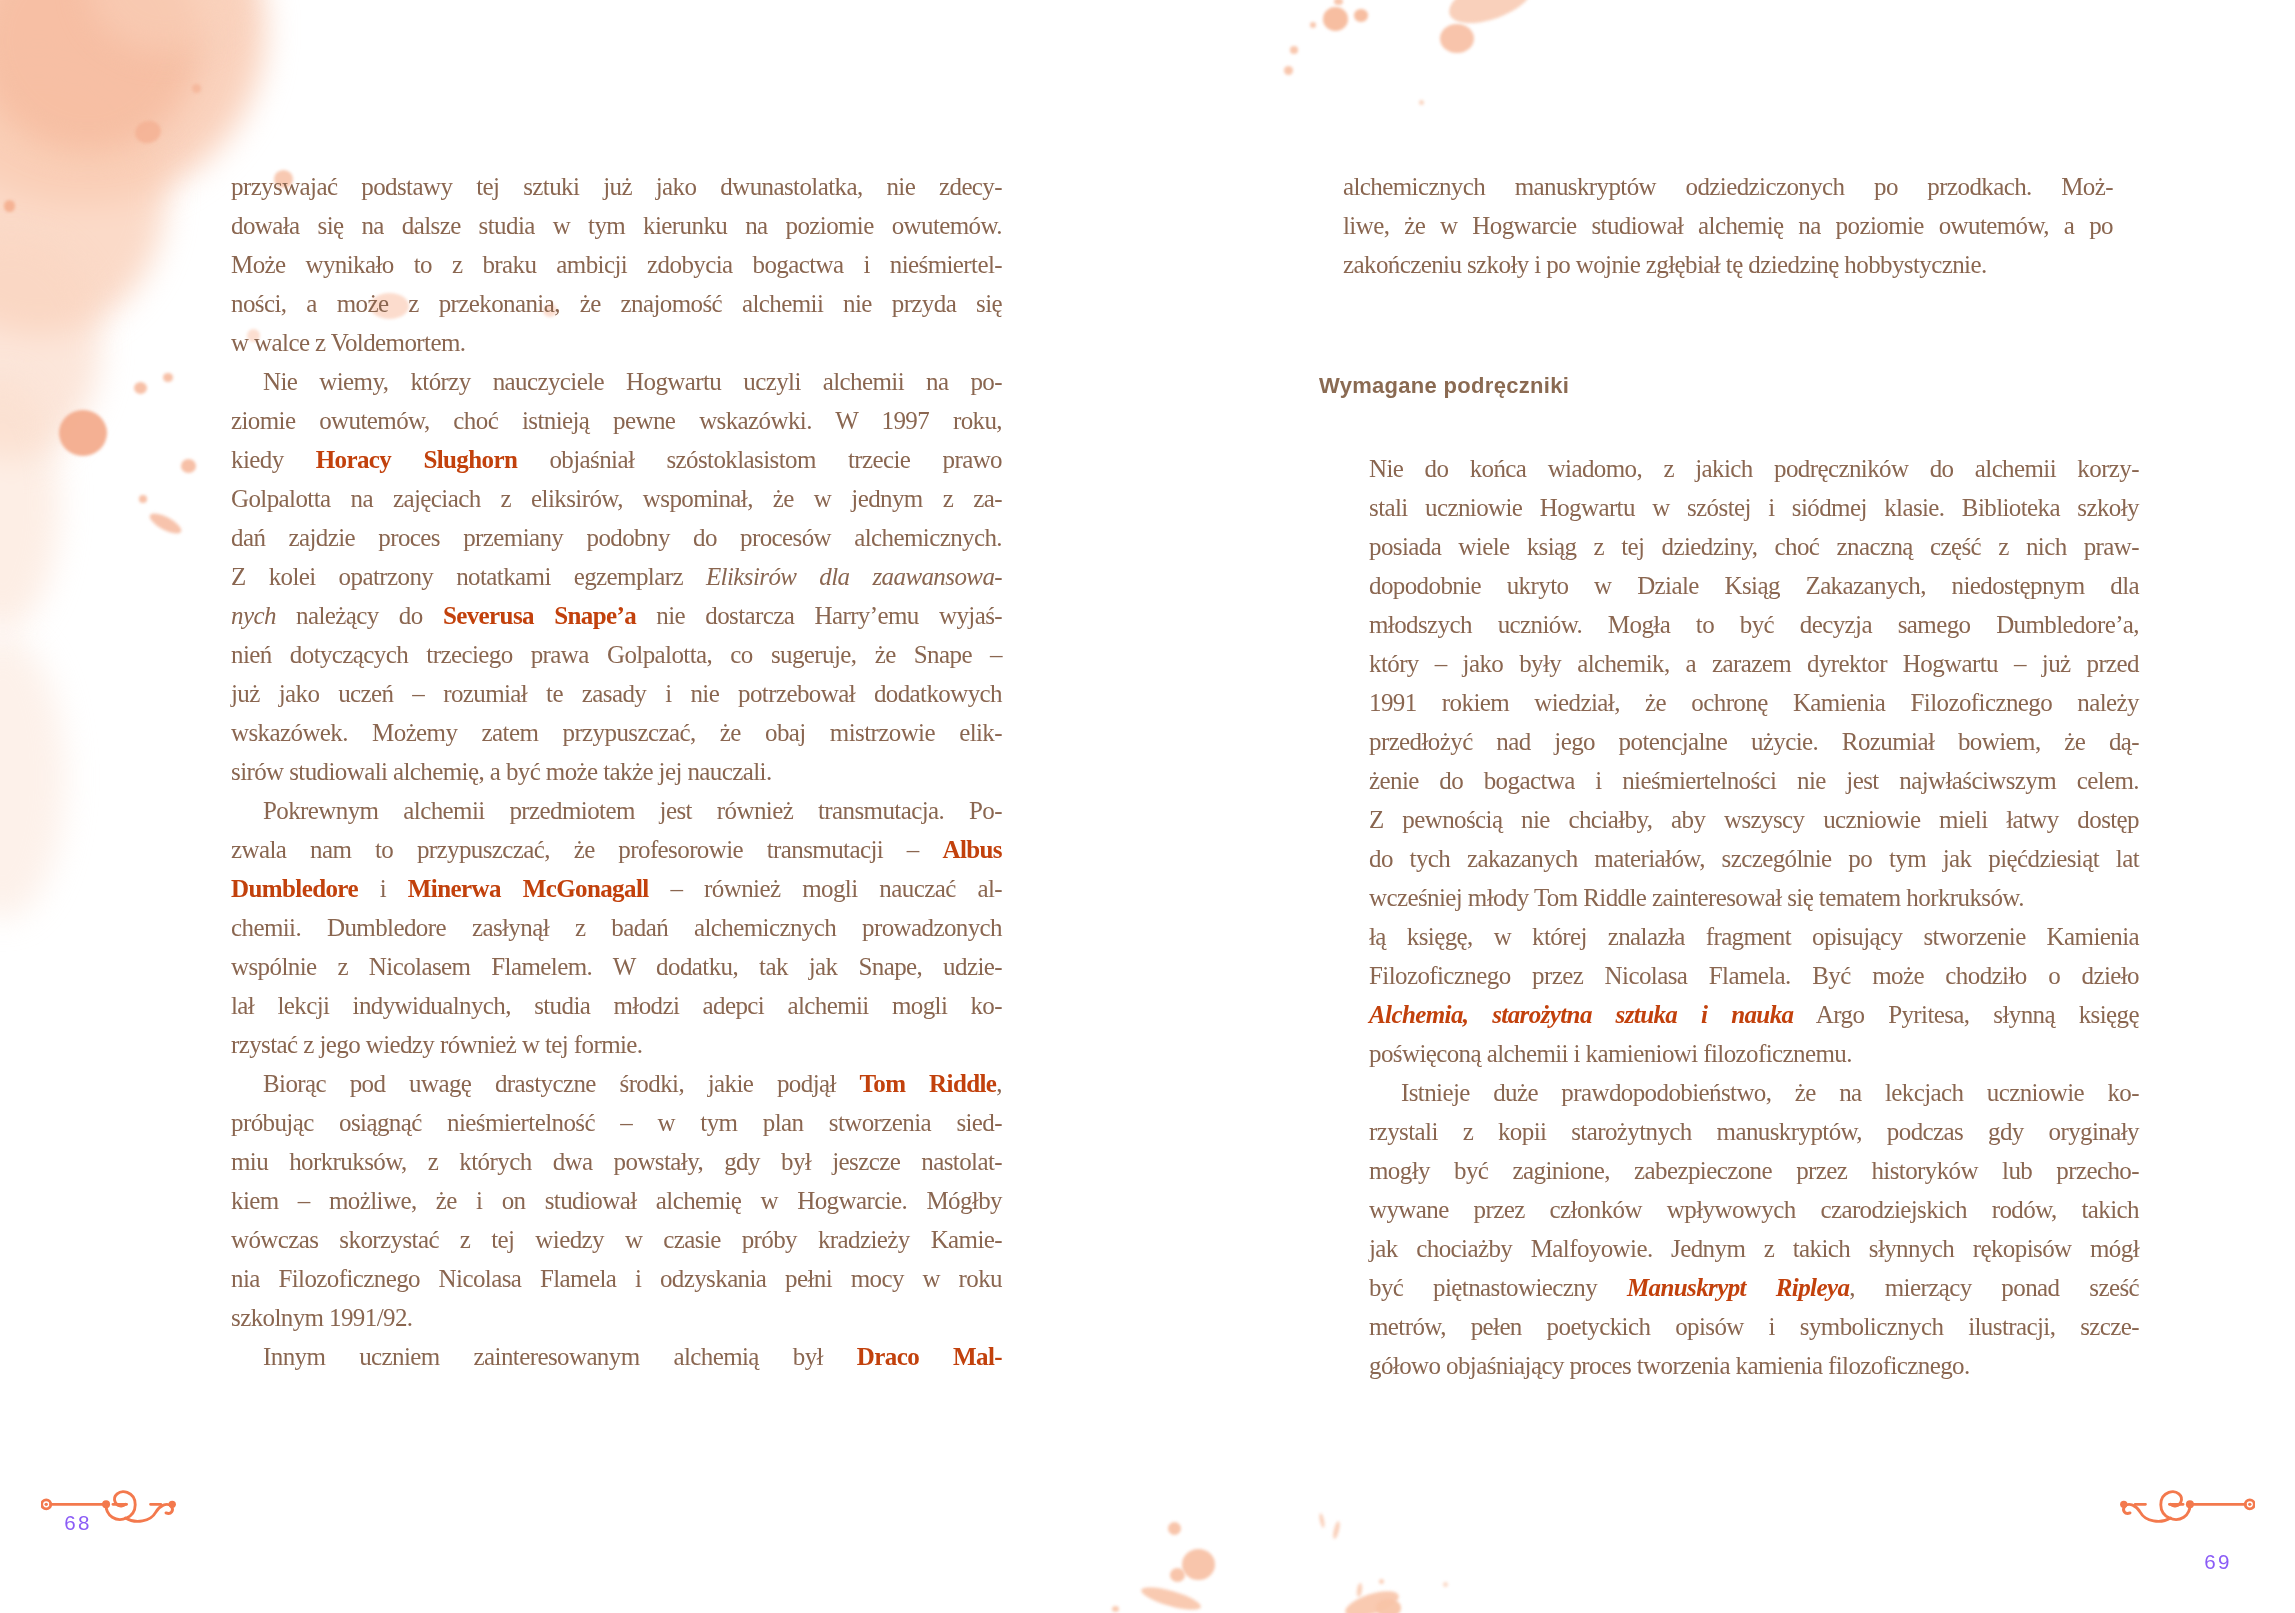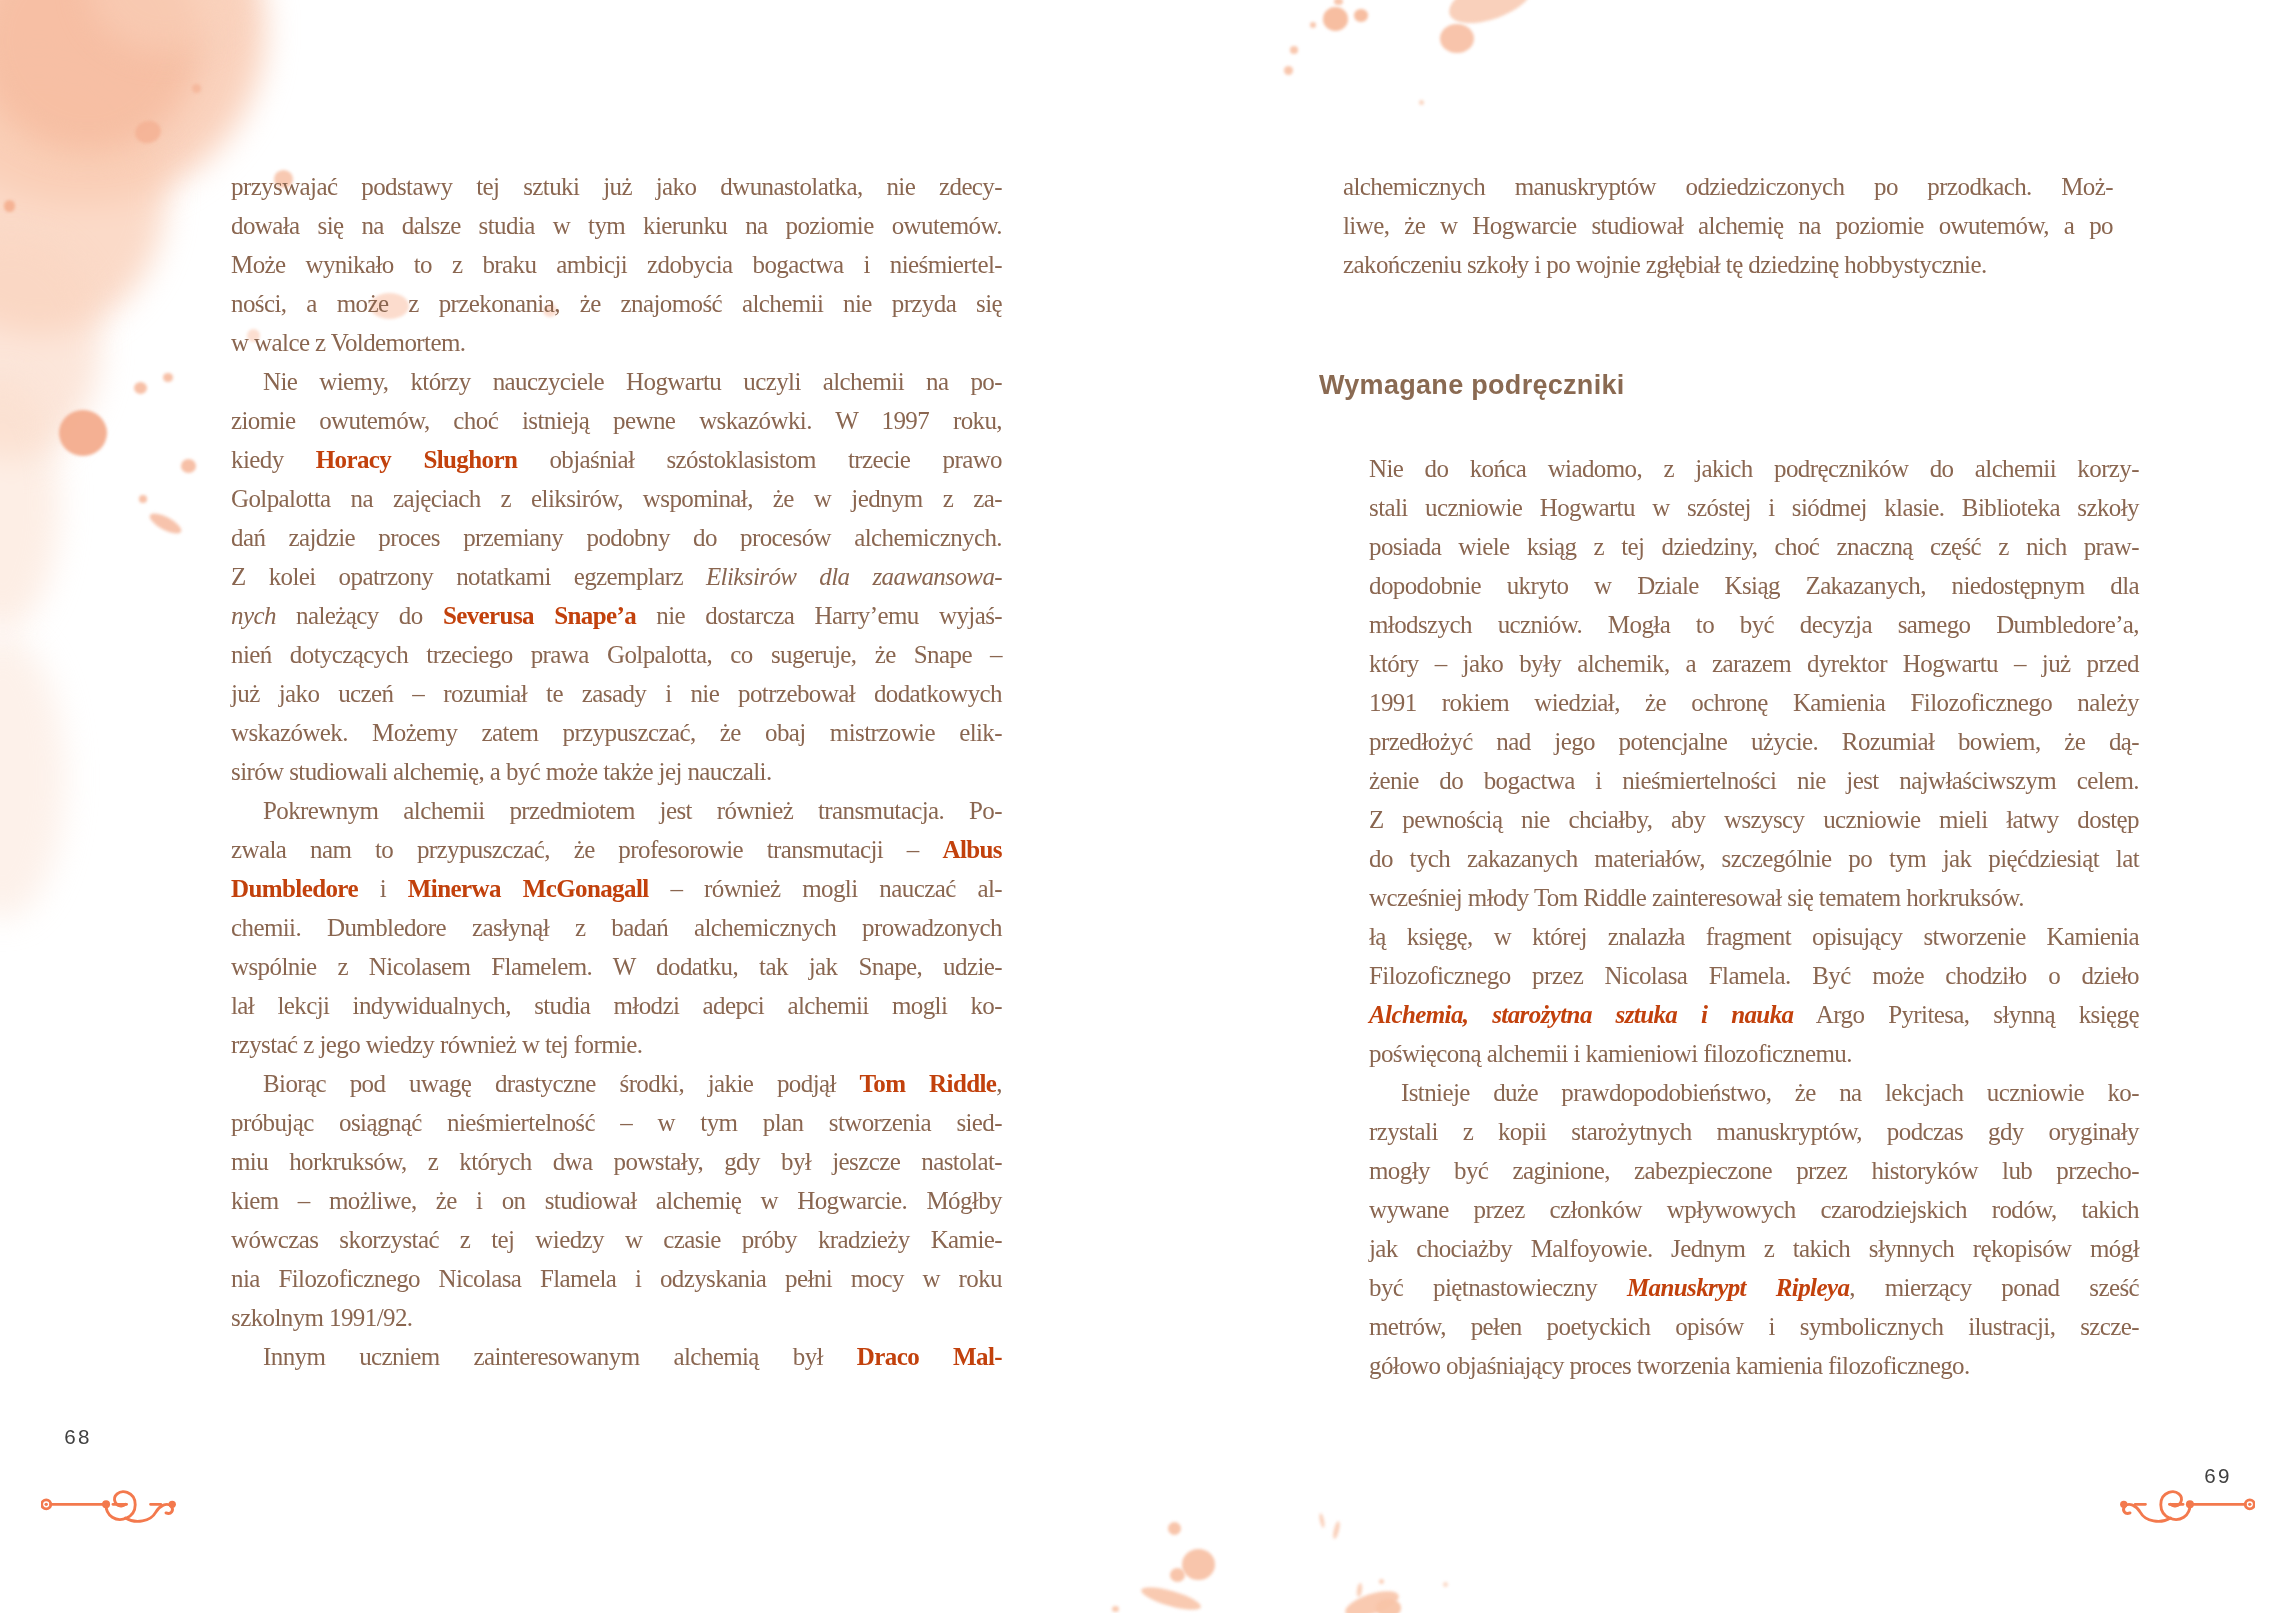--- a/index.html
+++ b/index.html
@@ -25,32 +25,32 @@
   .line.indent{padding-left:32px;}
   .line span{display:inline;}
   .b{font-weight:700;color:#c2410c;}
   .i{font-style:italic;}
 
   #left-text{left:207px;top:167px;width:795px;}
   #right-intro{left:1319px;top:167px;width:794px;}
   #right-heading{
     position:absolute;left:1319px;top:370px;width:794px;
     font-family:"Liberation Sans", sans-serif;
-    font-weight:700;font-size:27px;line-height:31px;
+    font-weight:700;font-size:22px;line-height:31px;
     color:#8a6a52;letter-spacing:0.3px;margin:0;
   }
   #right-main{left:1345px;top:449px;width:794px;}
 
   .flourish{position:absolute;width:137px;height:57px;}
   .flourish-left{left:41px;top:1477px;}
   .flourish-right{left:2118px;top:1477px;transform:scaleX(-1);}
   .pagenum{
-    position:absolute;top:1425px;width:68px;
+    position:absolute;top:1511px;width:68px;
     font-family:"Liberation Sans", sans-serif;
-    font-size:20.6px;letter-spacing:2.4px;color:#404040;text-align:center;
+    font-size:20.6px;letter-spacing:2.4px;color:#8b5cf6;text-align:center;
   }
   #pagenum-left{left:44px;}
   #pagenum-right{left:2184px;margin-top:39px;}
 </style>
 </head>
 <body>
 
 <div class="decor">
 
   <div class="splash wash" style="left:-100px;top:-147px;width:365px;height:353px;background:rgba(249,205,182,.9);"></div>

